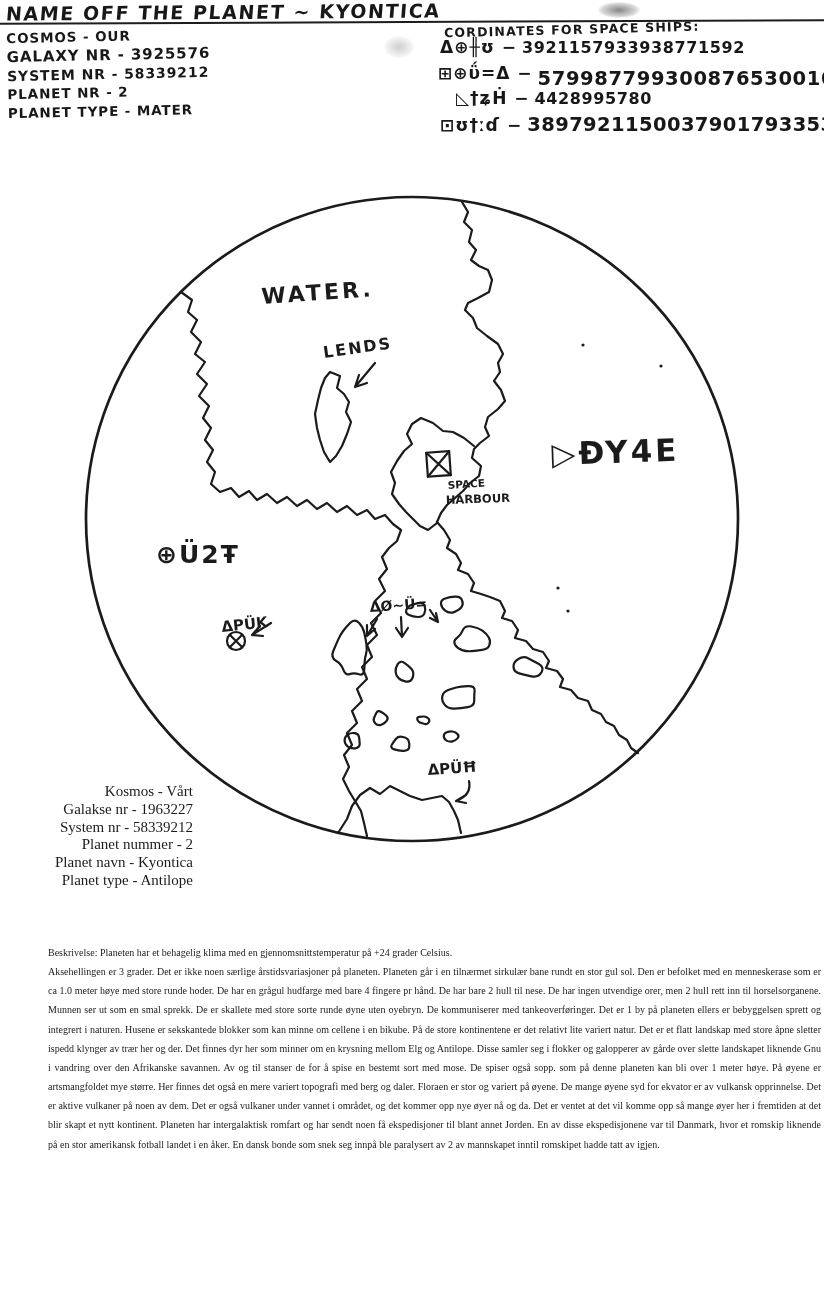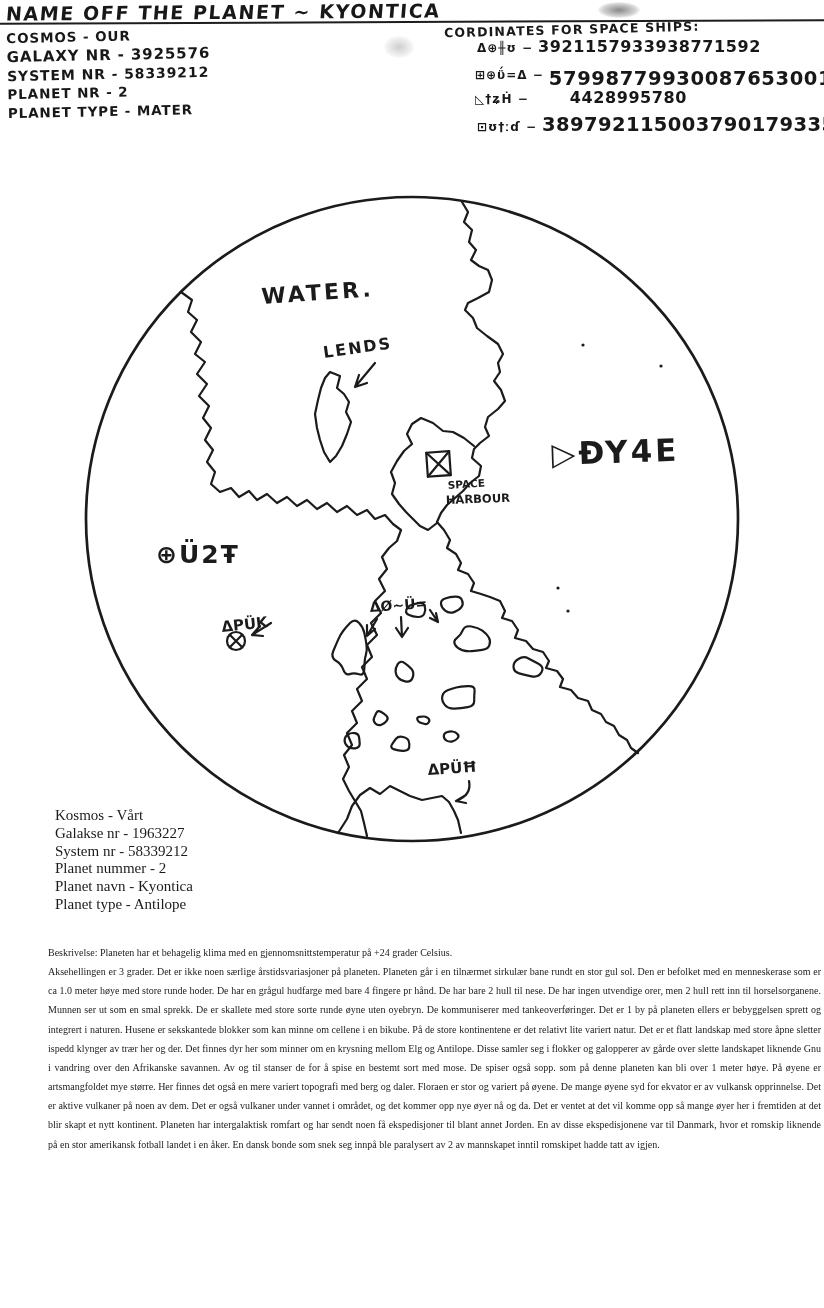--- a/index.html
+++ b/index.html
@@ -14,43 +14,43 @@
          border-bottom:2.5px solid #1d1d1d;transform:rotate(-0.25deg);}
   .info-left{position:absolute;left:7px;top:27px;transform:rotate(-1.2deg);}
   .info-left .il{font-size:13.5px;letter-spacing:0.9px;line-height:18.8px;white-space:nowrap;}
   .il:nth-child(2){font-size:15px;}
   .il:nth-child(3){font-size:14px;}
 
   .coords{position:absolute;left:438px;top:22px;width:386px;height:140px;}
   .coords-heading{position:absolute;left:6px;top:0;font-size:12.5px;letter-spacing:1.2px;
          transform:rotate(-1.5deg);white-space:nowrap;}
   .coord-row{position:absolute;display:flex;align-items:baseline;white-space:nowrap;}
-  .coord-row .glyphs{font-size:12px;margin-right:5px;letter-spacing:1px;margin-left:37px;}
+  .coord-row .glyphs{font-size:17px;margin-right:5px;letter-spacing:1px;}
   .coord-row .num{font-size:16px;letter-spacing:0.6px;}
   .cr1{left:2px;top:15px;}
   .cr2{left:0px;top:39px;}
   .cr2 .num{position:relative;top:6px;font-size:19.5px;}
-  .cr3{left:0px;top:66px;gap:36px;}
+  .cr3{left:18px;top:66px;}
   .cr4{left:2px;top:91px;}
   .cr4 .num{font-size:19.5px;letter-spacing:0.4px;}
 
   .smudge{position:absolute;border-radius:50%;}
   .smudge-a{left:598px;top:2px;width:42px;height:16px;
       background:radial-gradient(ellipse,rgba(55,55,55,.6),rgba(110,110,110,.3) 55%,rgba(0,0,0,0) 75%);}
   .smudge-b{left:384px;top:36px;width:30px;height:22px;opacity:.38;
       background:radial-gradient(ellipse,rgba(70,70,70,.7),rgba(120,120,120,.3) 55%,rgba(0,0,0,0) 78%);}
 
   
   svg.map{position:absolute;left:0;top:188px;}
   .ink{stroke:#1b1b1b;fill:none;stroke-width:2.2;stroke-linecap:round;stroke-linejoin:round;}
   .ink-thick{stroke:#1b1b1b;fill:none;stroke-width:2.7;stroke-linecap:round;stroke-linejoin:round;}
   .mapt{font-family:"DejaVu Sans",sans-serif;font-weight:700;fill:#1b1b1b;}
 
   
-  .typed-info{position:absolute;left:55px;top:807px;}
+  .typed-info{position:absolute;left:55px;top:783px;text-align:right;}
   .typed-info .ti{font-size:15px;line-height:17.8px;white-space:nowrap;}
   .description{position:absolute;left:48px;top:943px;width:773px;margin:0;
          font-size:10px;line-height:19.15px;text-align:justify;white-space:pre-line;}
 </style>
 </head>
 <body>
 
 <div class="page">
 
   <div class="title hand">NAME OFF THE PLANET ~ KYONTICA</div>

